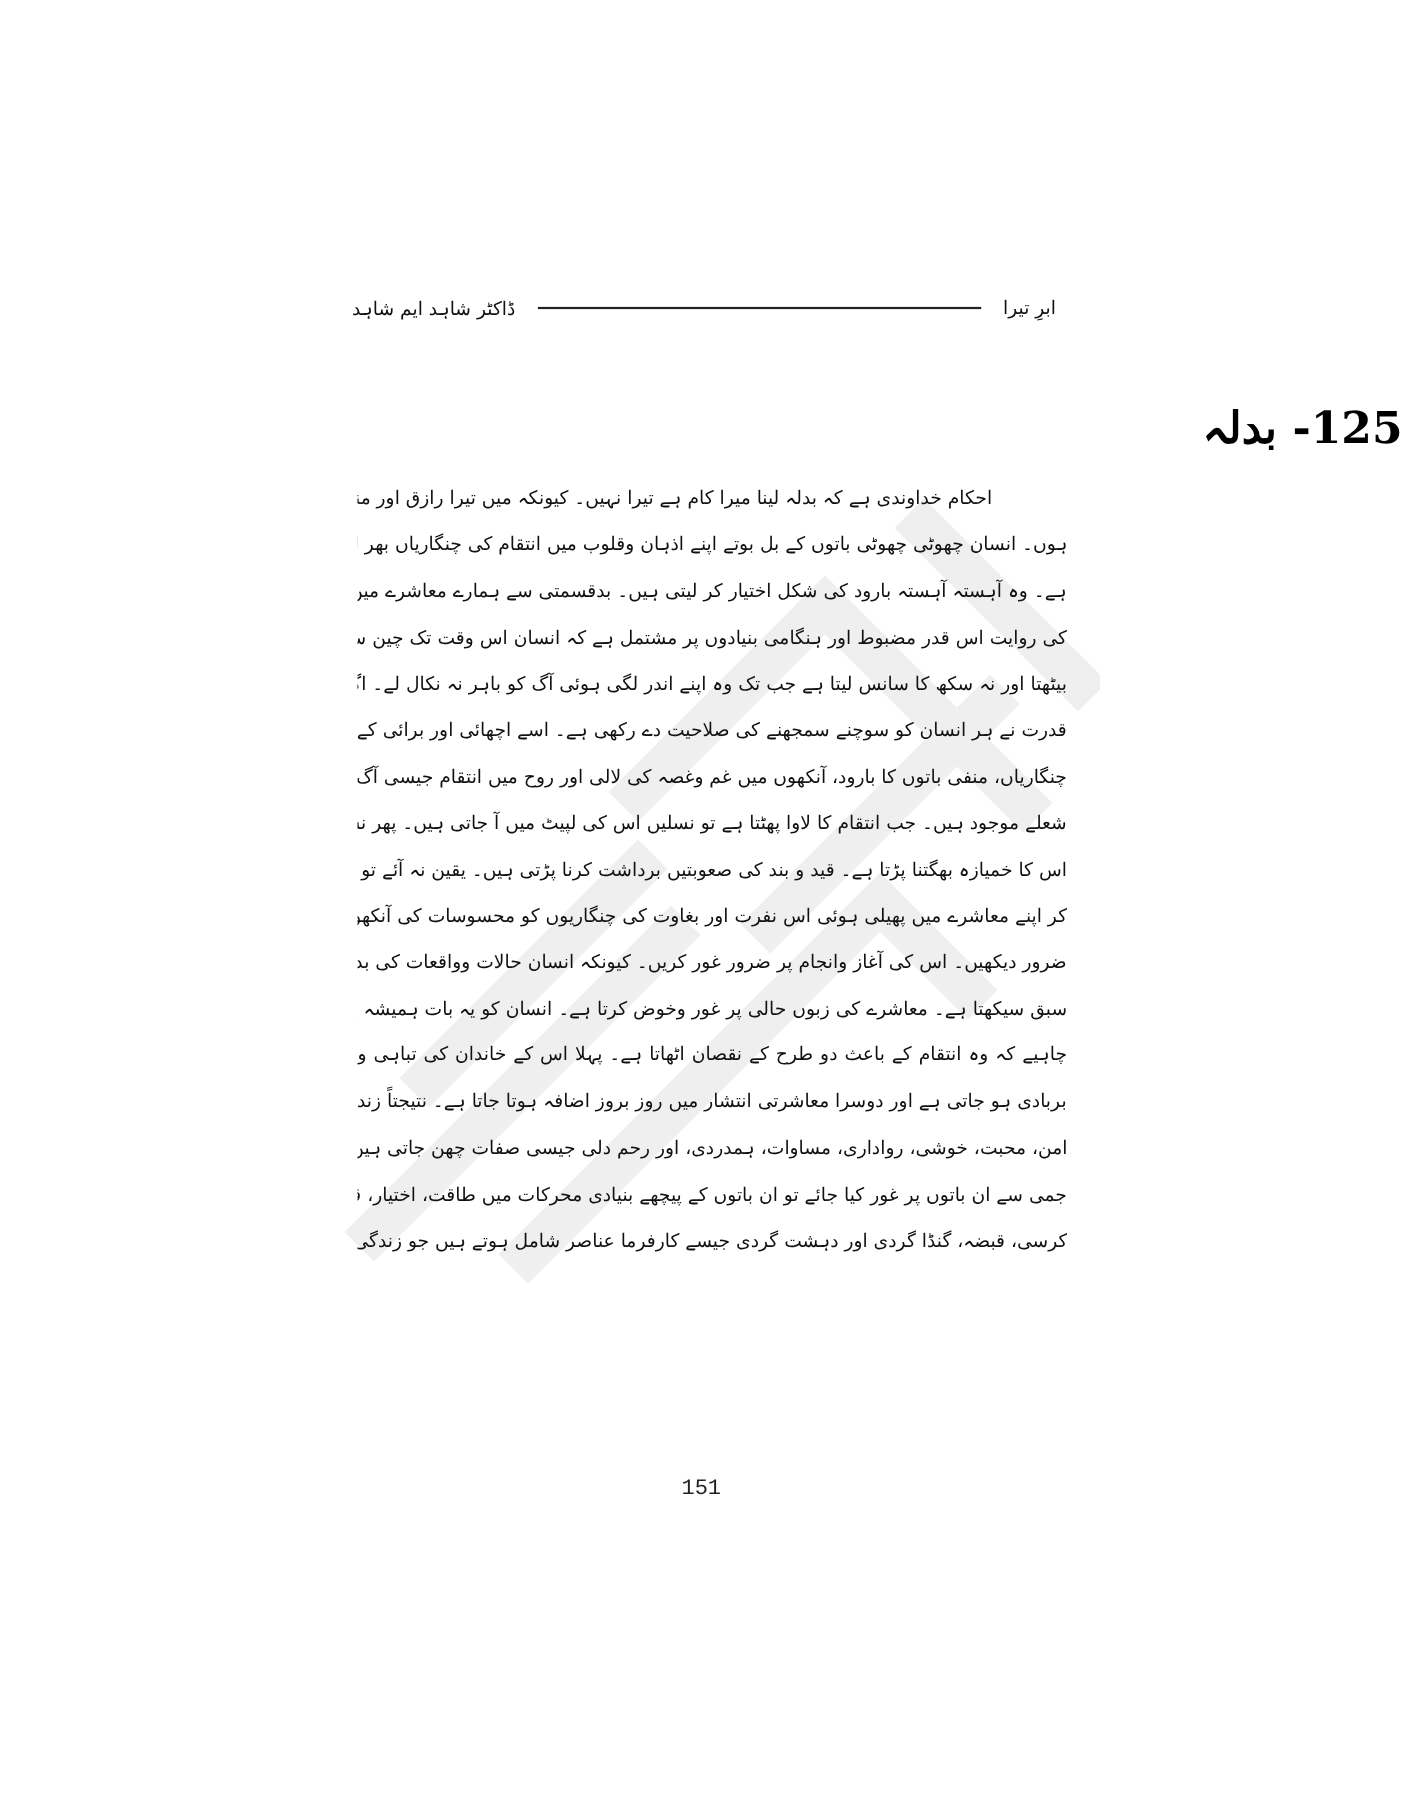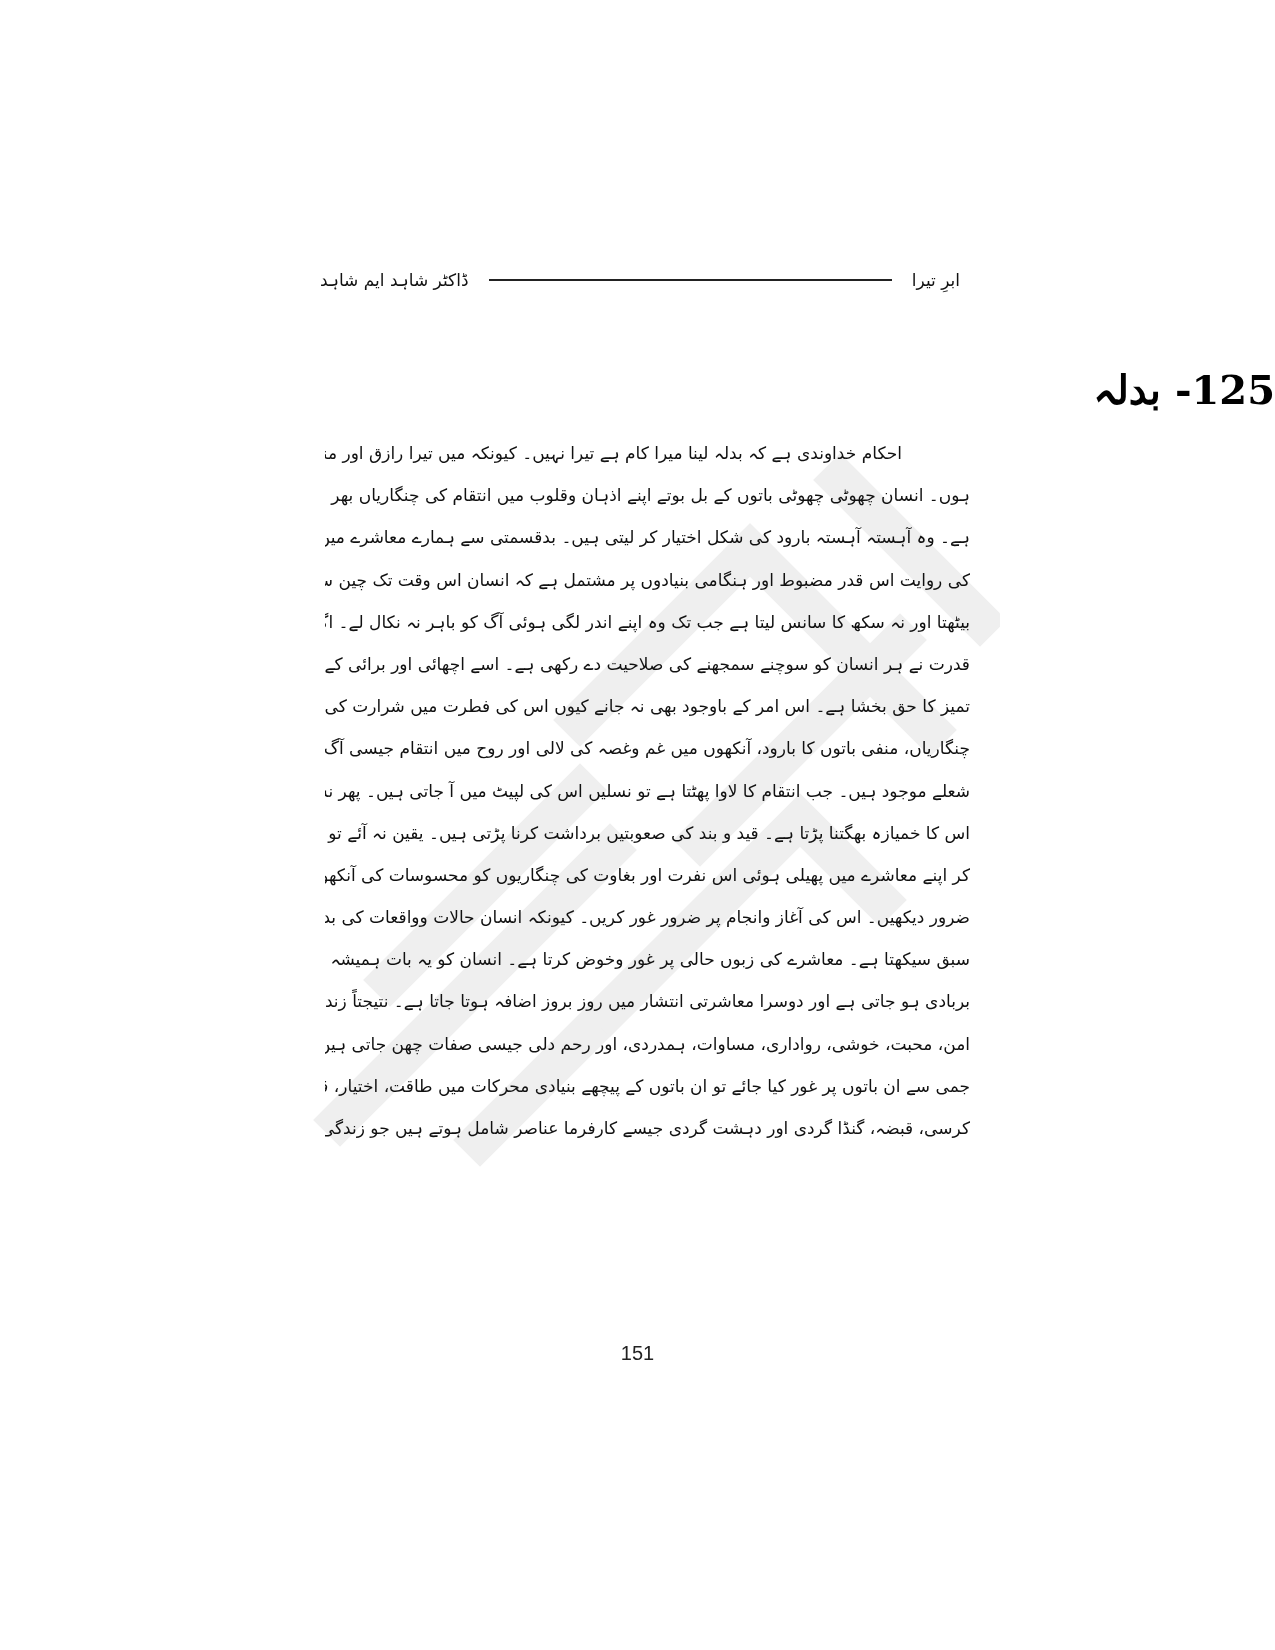--- a/index.html
+++ b/index.html
@@ -90,21 +90,21 @@
     }
     .line.last {
       text-align-last: right;
     }
     .page-number {
       position: absolute;
       top: 1342px;
       left: 0;
       width: 1275px;
       text-align: center;
-      font-family: Liberation Sans, sans-serif;
+      font-family: Liberation Mono, monospace;
       font-size: 20px;
       color: #222222;
     }
   </style>
 </head>
 <body>
 
 <div class="page">
 
   <svg class="watermark" viewBox="0 0 720 760" xmlns="http://www.w3.org/2000/svg">
@@ -128,27 +128,27 @@
 
   <div class="chapter-title">125- بدلہ</div>
 
   <div class="body-text">
     <span class="line first">احکام خداوندی ہے کہ بدلہ لینا میرا کام ہے تیرا نہیں۔ کیونکہ میں تیرا رازق اور منصف</span>
     <span class="line">ہوں۔ انسان چھوٹی چھوٹی باتوں کے بل بوتے اپنے اذہان وقلوب میں انتقام کی چنگاریاں بھر لیتا</span>
     <span class="line">ہے۔ وہ آہستہ آہستہ بارود کی شکل اختیار کر لیتی ہیں۔ بدقسمتی سے ہمارے معاشرے میں بدلہ لینے</span>
     <span class="line">کی روایت اس قدر مضبوط اور ہنگامی بنیادوں پر مشتمل ہے کہ انسان اس وقت تک چین سے نہیں</span>
     <span class="line">بیٹھتا اور نہ سکھ کا سانس لیتا ہے جب تک وہ اپنے اندر لگی ہوئی آگ کو باہر نہ نکال لے۔ اگرچہ</span>
     <span class="line">قدرت نے ہر انسان کو سوچنے سمجھنے کی صلاحیت دے رکھی ہے۔ اسے اچھائی اور برائی کے درمیان</span>
-    <span class="line">تمیز کا حق بخشا ہے۔ اس امر کے باوجود بھی نہ جانے کیوں اس کی فطرت میں شرارت کی</span>
     <span class="line">چنگاریاں، منفی باتوں کا بارود، آنکھوں میں غم وغصہ کی لالی اور روح میں انتقام جیسی آگ کے</span>
     <span class="line">شعلے موجود ہیں۔ جب انتقام کا لاوا پھٹتا ہے تو نسلیں اس کی لپیٹ میں آ جاتی ہیں۔ پھر نسل در نسل</span>
     <span class="line">اس کا خمیازہ بھگتنا پڑتا ہے۔ قید و بند کی صعوبتیں برداشت کرنا پڑتی ہیں۔ یقین نہ آئے تو دل تھام</span>
     <span class="line">کر اپنے معاشرے میں پھیلی ہوئی اس نفرت اور بغاوت کی چنگاریوں کو محسوسات کی آنکھوں سے</span>
     <span class="line">ضرور دیکھیں۔ اس کی آغاز وانجام پر ضرور غور کریں۔ کیونکہ انسان حالات وواقعات کی بدولت</span>
     <span class="line">سبق سیکھتا ہے۔ معاشرے کی زبوں حالی پر غور وخوض کرتا ہے۔ انسان کو یہ بات ہمیشہ یاد رکھنی</span>
+    <span class="line">چاہیے کہ وہ انتقام کے باعث دو طرح کے نقصان اٹھاتا ہے۔ پہلا اس کے خاندان کی تباہی و</span>
     <span class="line">بربادی ہو جاتی ہے اور دوسرا معاشرتی انتشار میں روز بروز اضافہ ہوتا جاتا ہے۔ نتیجتاً زندگی سے</span>
     <span class="line">امن، محبت، خوشی، رواداری، مساوات، ہمدردی، اور رحم دلی جیسی صفات چھن جاتی ہیں۔ اگر دل</span>
     <span class="line">جمی سے ان باتوں پر غور کیا جائے تو ان باتوں کے پیچھے بنیادی محرکات میں طاقت، اختیار، قوت،</span>
     <span class="line">کرسی، قبضہ، گنڈا گردی اور دہشت گردی جیسے کارفرما عناصر شامل ہوتے ہیں جو زندگی کا اصل</span>
   </div>
 
   <div class="page-number">151</div>
 
 </div>
 

